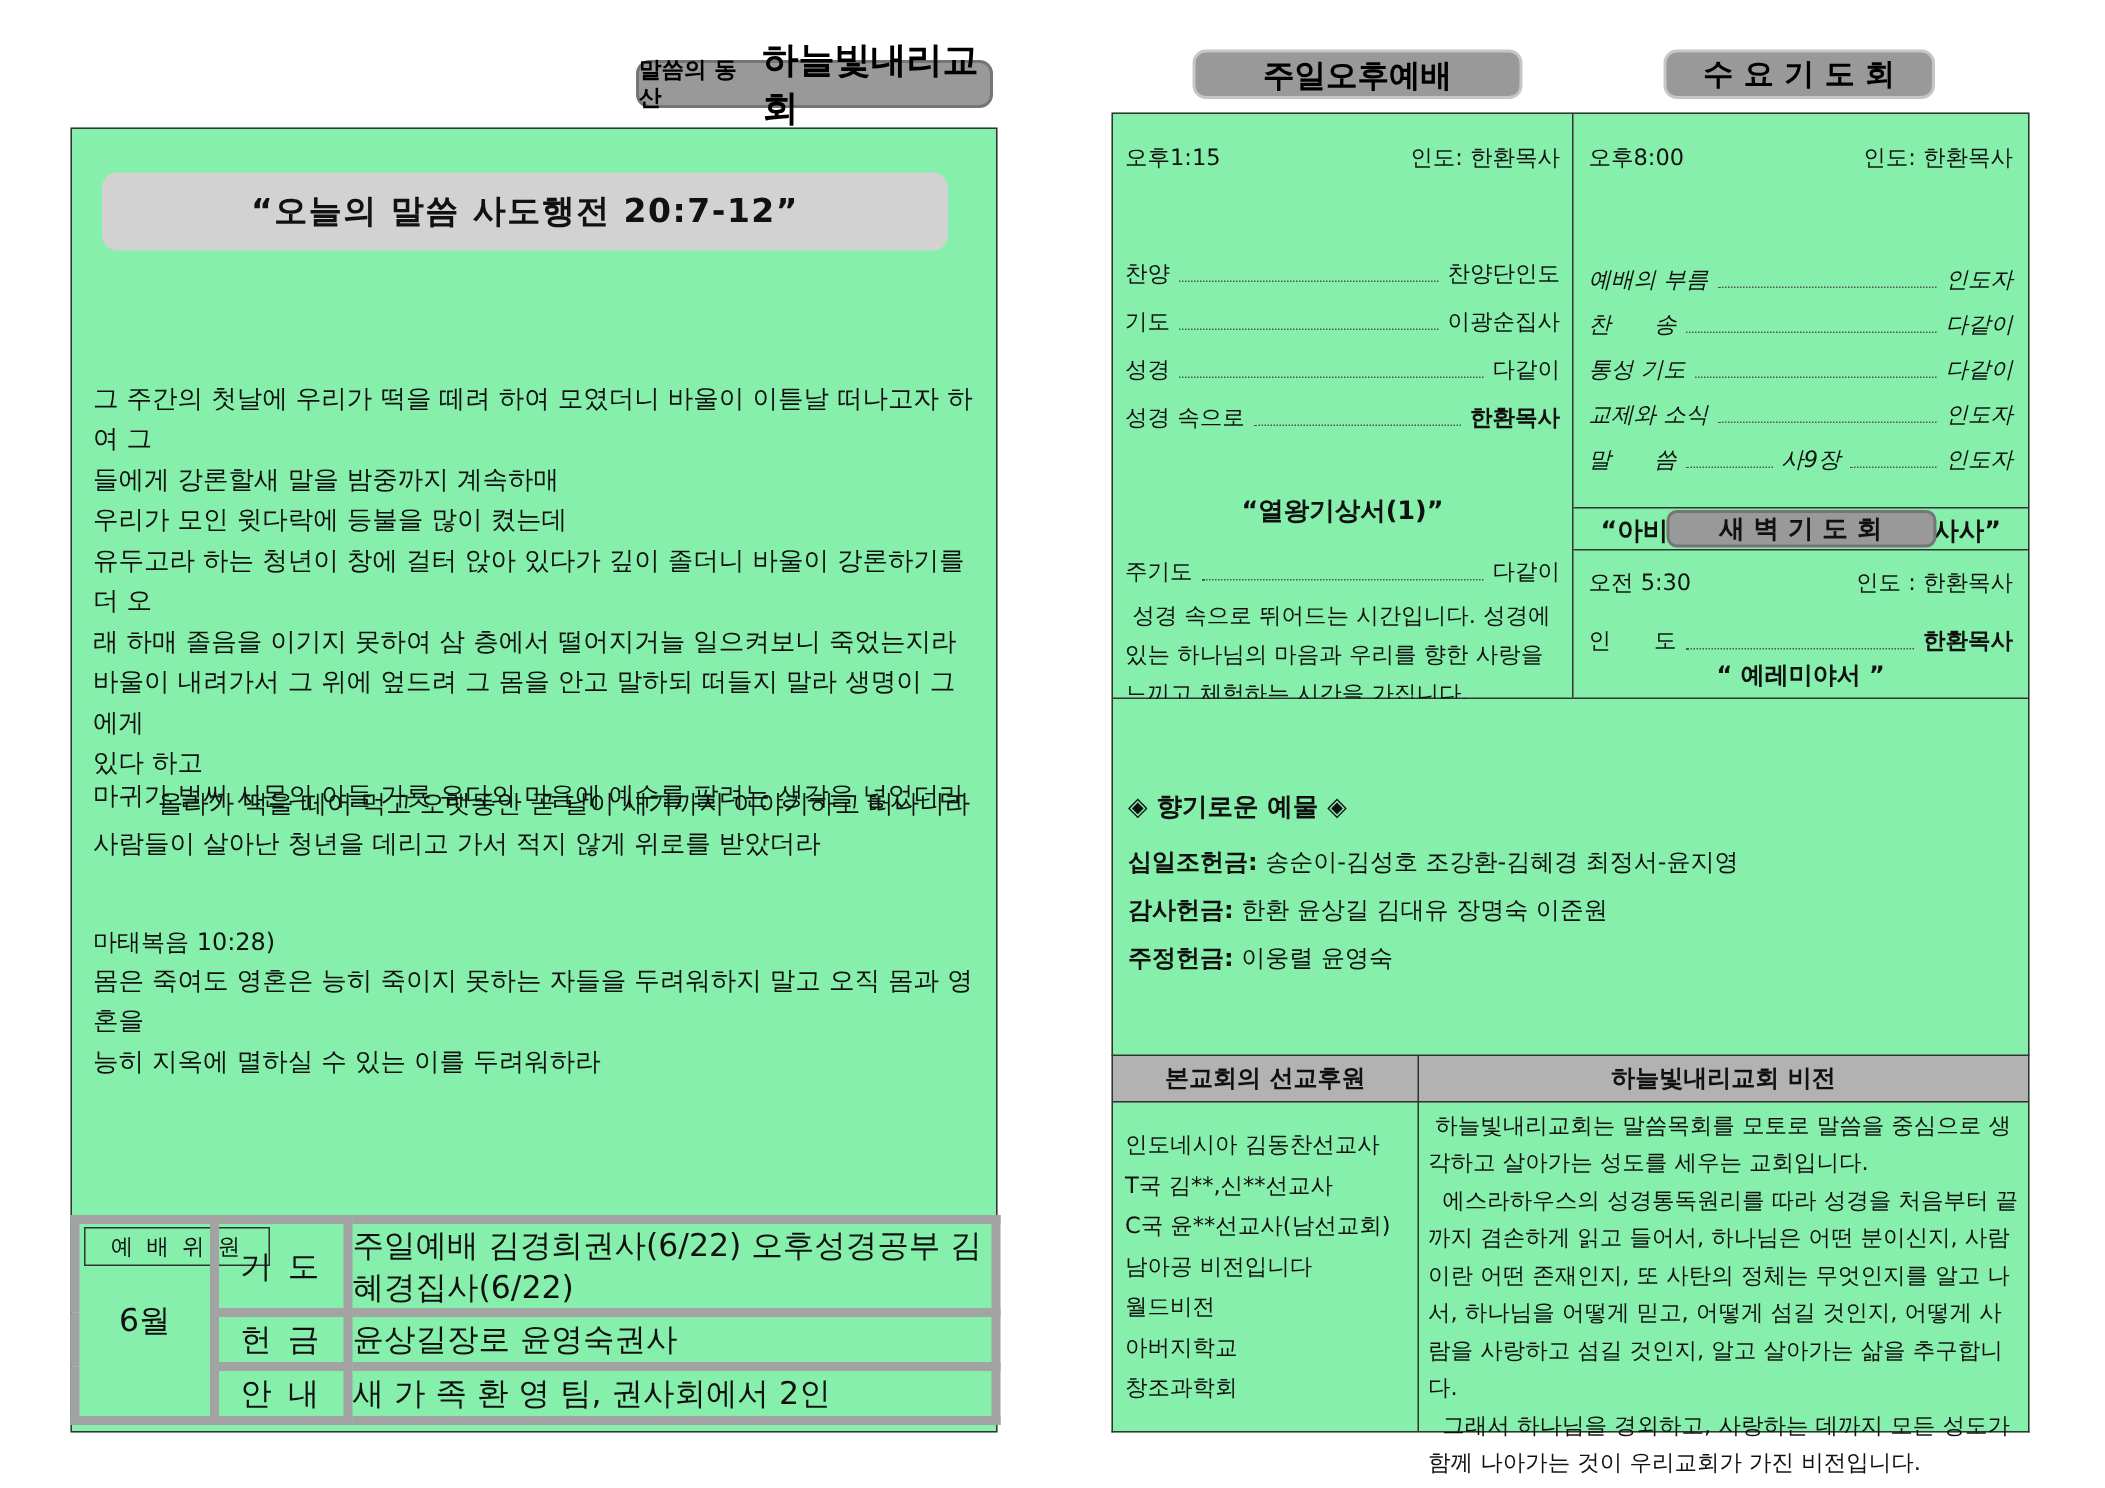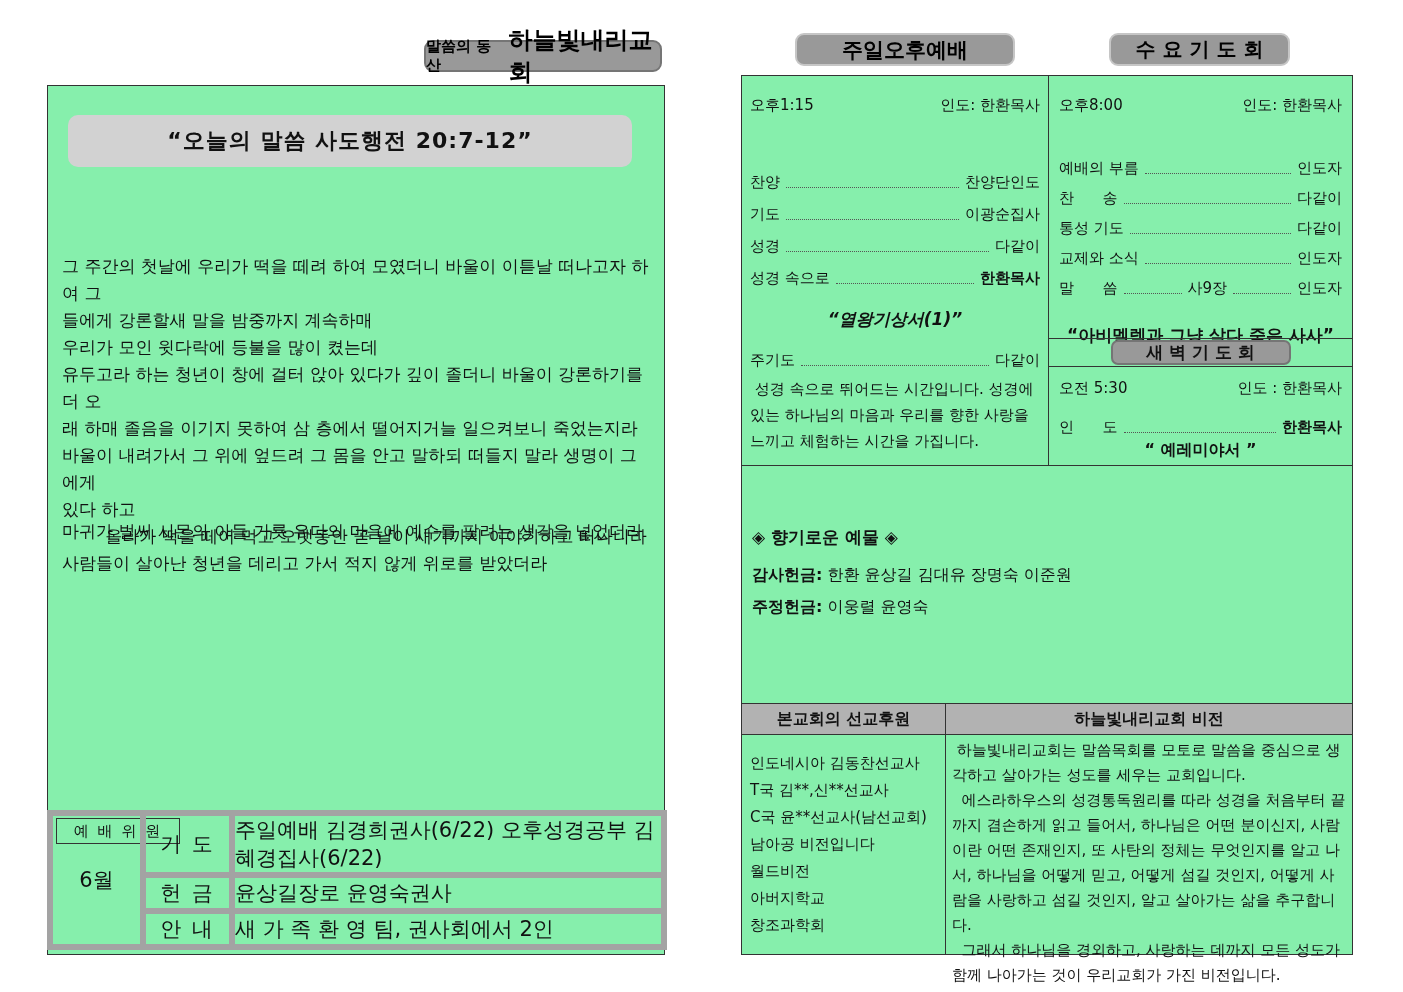--- a/index.html
+++ b/index.html
@@ -100,20 +100,25 @@
       <div class="bodyline">바울이 내려가서 그 위에 엎드려 그 몸을 안고 말하되 떠들지 말라 생명이 그에게</div>
       <div class="bodyline">있다 하고</div>
       <div class="bodyline">        올라가 떡을 떼어 먹고 오랫동안 곧 날이 새기까지 이야기하고 떠나니라</div>
       <div class="bodyline">사람들이 살아난 청년을 데리고 가서 적지 않게 위로를 받았더라</div>
     </div>
 
     <div class="abs" style="left:14px; top:432px; right:14px;">
       <div class="bodyline">마귀가 벌써 시몬의 아들 가룟 유다의 마음에 예수를 팔려는 생각을 넣었더라</div>
     </div>
 
+    <div class="abs" style="left:14px; top:528px; right:14px;">
+      <div class="refline">마태복음 10:28)</div>
+      <div class="bodyline">몸은 죽여도 영혼은 능히 죽이지 못하는 자들을 두려워하지 말고 오직 몸과 영혼을</div>
+      <div class="bodyline">능히 지옥에 멸하실 수 있는 이를 두려워하라</div>
+    </div>
 
     <div class="committee">
       <span>예 배 위 원</span>
     </div>
 
     <table class="wtable">
       <tbody>
           <tr>
         <td class="month" rowspan="3">6월</td>
         <td class="tlbl">기 도</td>
@@ -160,36 +165,36 @@
           <span class="lbl">성경</span>
           <span class="dots"></span>
           <span>다같이</span>
         </div>
         <div class="leader-row">
           <span class="lbl">성경 속으로</span>
           <span class="dots"></span>
           <span class="bold">한환목사</span>
         </div>
       </div>
-      <div class="sermon" style="margin-top:20px;font-style:italic;">“열왕기상서(1)”</div>
+      <div class="sermon" style="margin-top:41px;">“열왕기상서(1)”</div>
       <div class="leader-row" style="margin-top:20px;">
         <span class="lbl">주기도</span>
         <span class="dots"></span>
         <span>다같이</span>
       </div>
       <div class="desc" style="margin-top:6px;"> 성경 속으로 뛰어드는 시간입니다. 성경에 있는 하나님의 마음과 우리를 향한 사랑을 느끼고 체험하는 시간을 가집니다.</div>
     </div>
 
     <div class="rt-col" style="left:307px; right:0; padding:0;">
       <div style="padding:10px 10px 0 10px;">
         <div class="hdr-row" style="margin-top:10px;">
           <span>오후8:00</span>
           <span>인도: 한환목사</span>
         </div>
-        <div style="margin-top:44px;">
+        <div style="margin-top:62px;font-style:italic;">
           <div class="leader-row" style="margin-bottom:11px;">
             <span class="lbl">예배의 부름</span>
             <span class="dots"></span>
             <span>인도자</span>
           </div>
           <div class="leader-row" style="margin-bottom:11px;">
             <span class="lbl">찬      송</span>
             <span class="dots"></span>
             <span>다같이</span>
           </div>
@@ -230,20 +235,24 @@
           <span class="dots"></span>
           <span class="bold">한환목사</span>
         </div>
         <div class="sermon" style="margin-top:3px; font-size:16px;">“ 예레미야서 ”</div>
       </div>
     </div>
   </div>
 
   <div class="box" style="left:741px; top:466px; width:612px; height:238px; border-top:none; padding:60px 10px 0 10px;">
     <div style="font-size:17px; font-weight:bold; margin-bottom:16px;">◈ 향기로운 예물 ◈</div>
+    <div class="off-row">
+      <span class="off-lbl">십일조헌금:</span>
+      <span>송순이-김성호 조강환-김혜경 최정서-윤지영</span>
+    </div>
     <div class="off-row">
       <span class="off-lbl">감사헌금:</span>
       <span>한환 윤상길 김대유 장명숙 이준원</span>
     </div>
     <div class="off-row">
       <span class="off-lbl">주정헌금:</span>
       <span>이웅렬 윤영숙</span>
     </div>
   </div>
 

